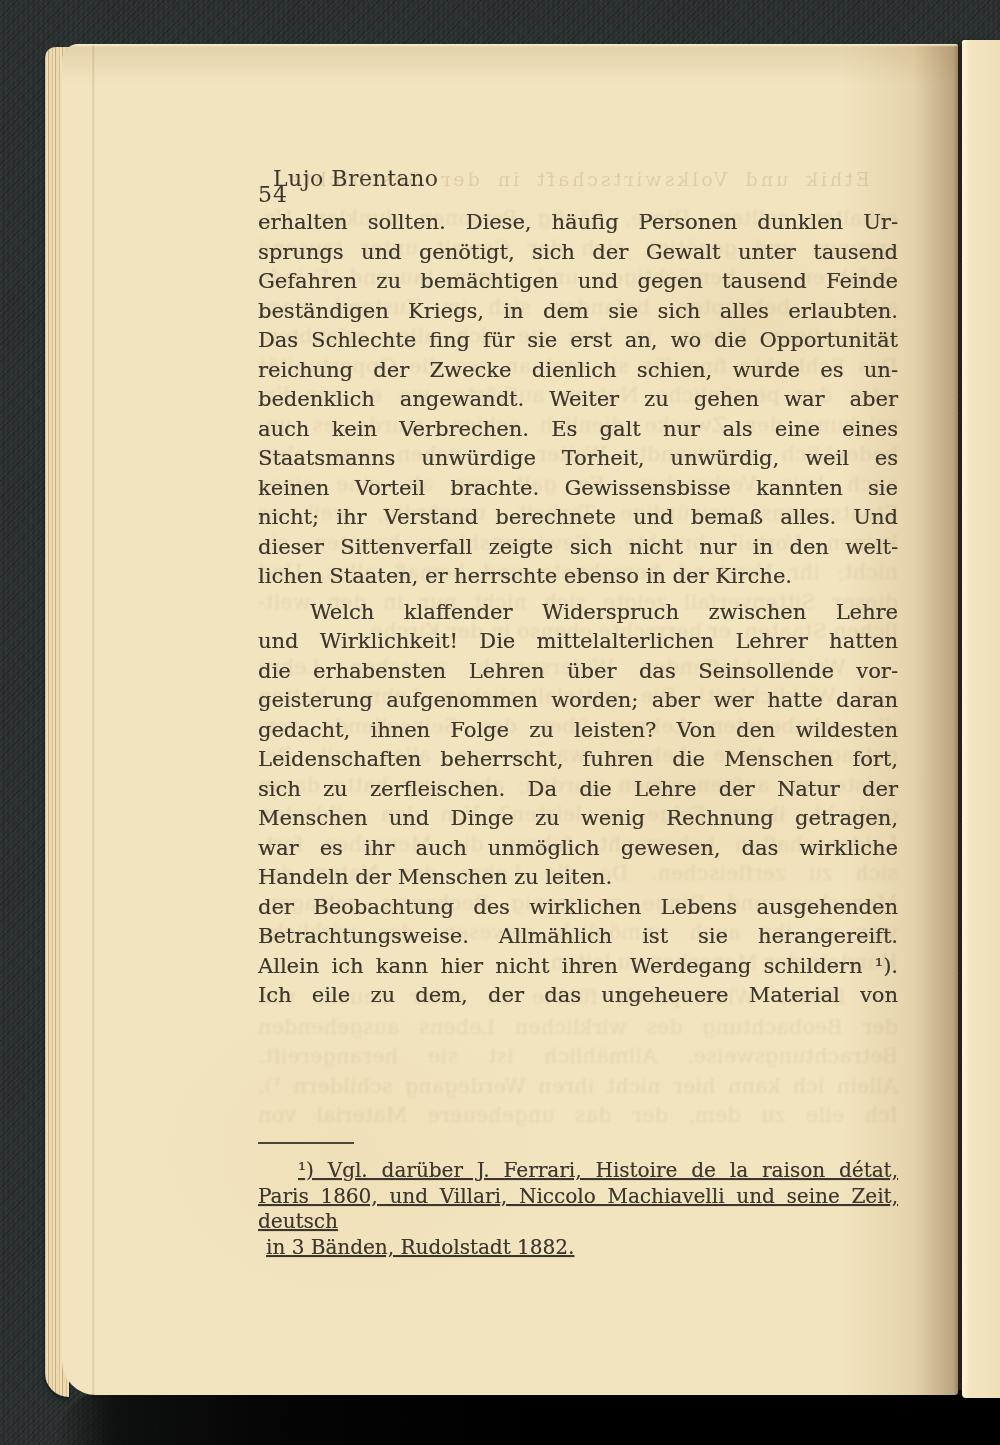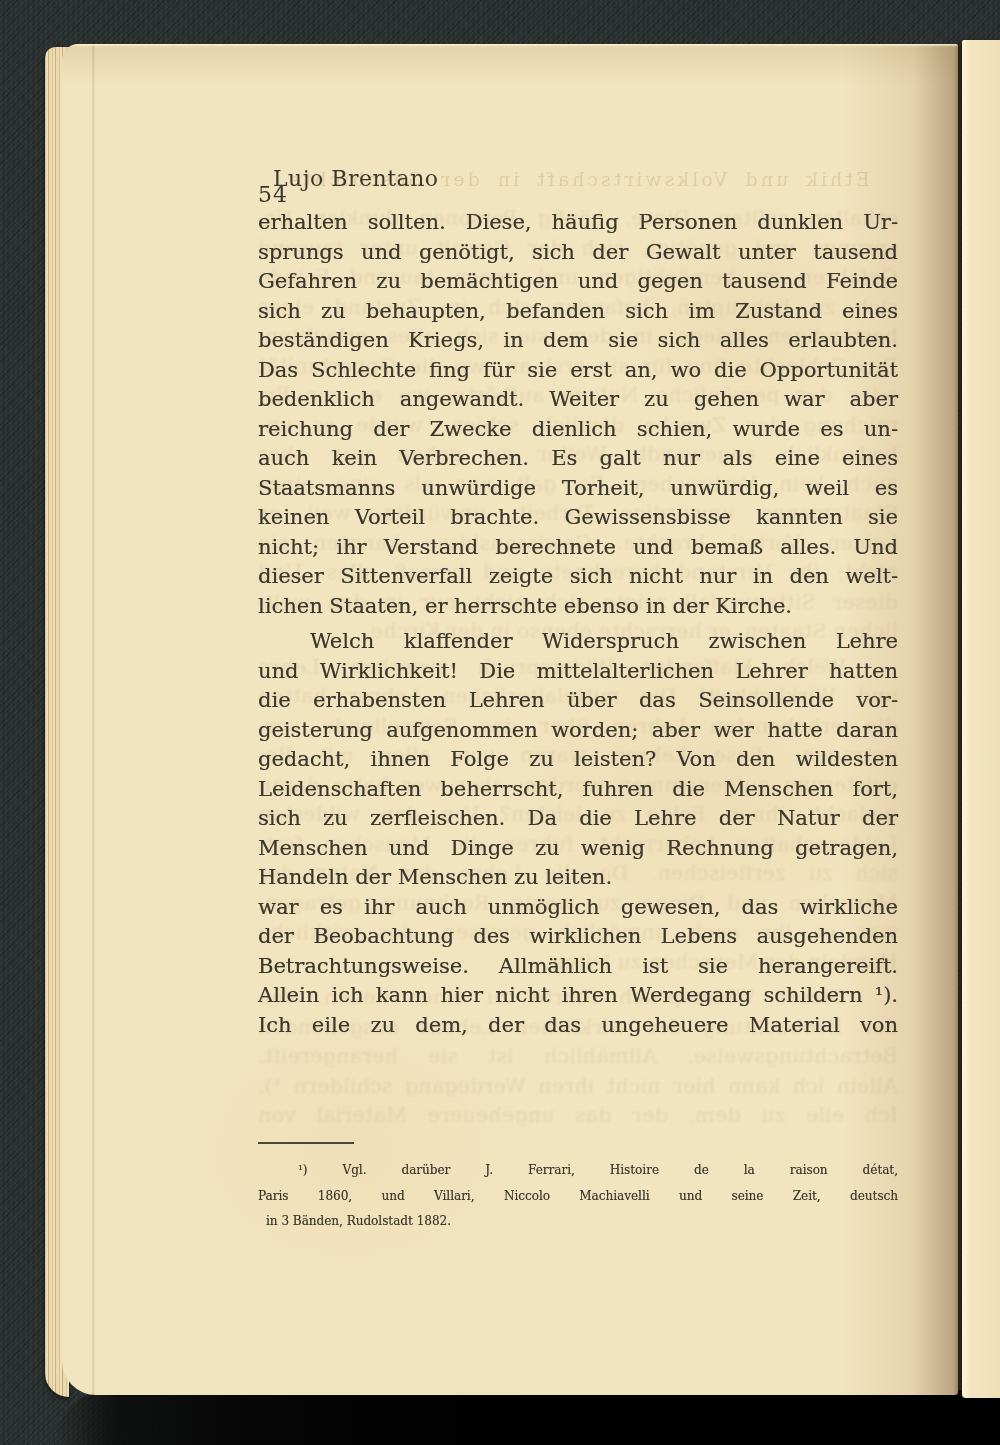--- a/index.html
+++ b/index.html
@@ -102,22 +102,23 @@
   .line { text-align: justify; text-align-last: justify; text-justify: inter-word; }
   .line.line-end { text-align-last: left; }
   .line.indent { padding-left: 52px; }
   .line.para-start { margin-top: 6px; }
   .footnote-rule {
     position: absolute; left: 196px; top: 1098px; width: 96px; height: 2px;
     background: #4c473c;
   }
   .footnote {
     position: absolute; left: 196px; top: 1114px; width: 640px;
-    font-size: 12px; line-height: 25.5px;
+    font-size: 20px; line-height: 25.5px;
     text-shadow: 0.2px 0.2px 0 rgba(59,55,45,0.5);
+    text-decoration: underline;
   }
   .fn-line { text-align: justify; text-align-last: justify; text-justify: inter-word; }
   .fn-line.line-end { text-align-last: left; margin-left: 8px; }
   .fn-line.indent-fn { padding-left: 40px; }
 </style>
 </head>
 <body>
 
 <div class="scene">
   <div class="backdrop"></div>
@@ -163,41 +164,40 @@
 
     <div class="page-header">
       <span class="pagenum">54</span>
       <span class="running-head">Lujo Brentano</span>
     </div>
 
     <div class="page-body">
         <div class="line">erhalten sollten. Diese, häufig Personen dunklen Ur-</div>
         <div class="line">sprungs und genötigt, sich der Gewalt unter tausend</div>
         <div class="line">Gefahren zu bemächtigen und gegen tausend Feinde</div>
-        <div class="line">sich zu behaupten, befanden sich im Zustand eines</div>
         <div class="line">beständigen Kriegs, in dem sie sich alles erlaubten.</div>
         <div class="line">Das Schlechte fing für sie erst an, wo die Opportunität</div>
+        <div class="line">reichung der Zwecke dienlich schien, wurde es un-</div>
         <div class="line">bedenklich angewandt. Weiter zu gehen war aber</div>
-        <div class="line">reichung der Zwecke dienlich schien, wurde es un-</div>
         <div class="line">auch kein Verbrechen. Es galt nur als eine eines</div>
         <div class="line">Staatsmanns unwürdige Torheit, unwürdig, weil es</div>
         <div class="line">keinen Vorteil brachte. Gewissensbisse kannten sie</div>
         <div class="line">nicht; ihr Verstand berechnete und bemaß alles. Und</div>
         <div class="line">dieser Sittenverfall zeigte sich nicht nur in den welt-</div>
         <div class="line line-end">lichen Staaten, er herrschte ebenso in der Kirche.</div>
         <div class="line indent para-start">Welch klaffender Widerspruch zwischen Lehre</div>
         <div class="line">und Wirklichkeit! Die mittelalterlichen Lehrer hatten</div>
         <div class="line">die erhabensten Lehren über das Seinsollende vor-</div>
         <div class="line">geisterung aufgenommen worden; aber wer hatte daran</div>
         <div class="line">gedacht, ihnen Folge zu leisten? Von den wildesten</div>
         <div class="line">Leidenschaften beherrscht, fuhren die Menschen fort,</div>
         <div class="line">sich zu zerfleischen. Da die Lehre der Natur der</div>
         <div class="line">Menschen und Dinge zu wenig Rechnung getragen,</div>
+        <div class="line">war es ihr auch unmöglich gewesen, das wirkliche</div>
         <div class="line line-end">Handeln der Menschen zu leiten.</div>
-        <div class="line">war es ihr auch unmöglich gewesen, das wirkliche</div>
         <div class="line">der Beobachtung des wirklichen Lebens ausgehenden</div>
         <div class="line">Betrachtungsweise. Allmählich ist sie herangereift.</div>
         <div class="line">Allein ich kann hier nicht ihren Werdegang schildern ¹).</div>
         <div class="line">Ich eile zu dem, der das ungeheuere Material von</div>
       </div>
 
     <div class="footnote-rule"></div>
     <div class="footnote">
         <div class="fn-line indent-fn">¹) Vgl. darüber J. Ferrari, Histoire de la raison détat,</div>
         <div class="fn-line">Paris 1860, und Villari, Niccolo Machiavelli und seine Zeit, deutsch</div>

